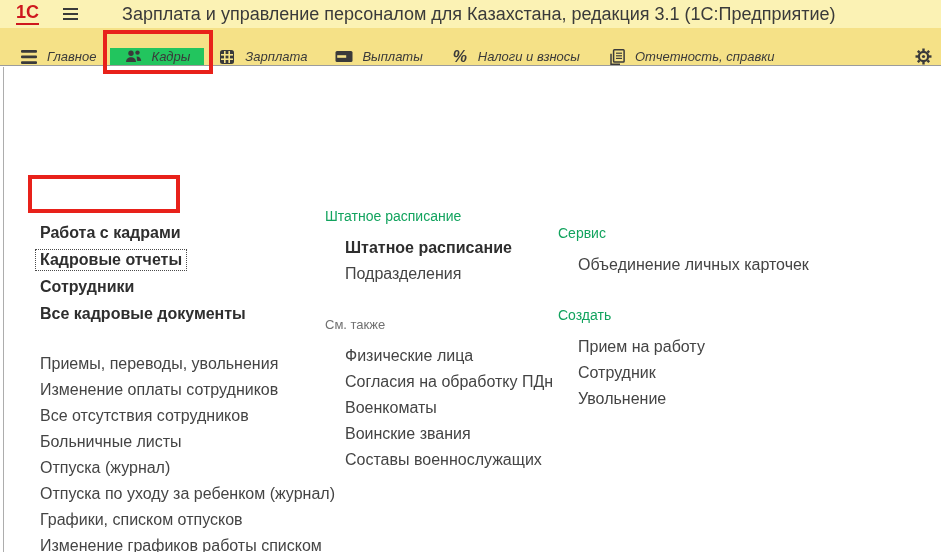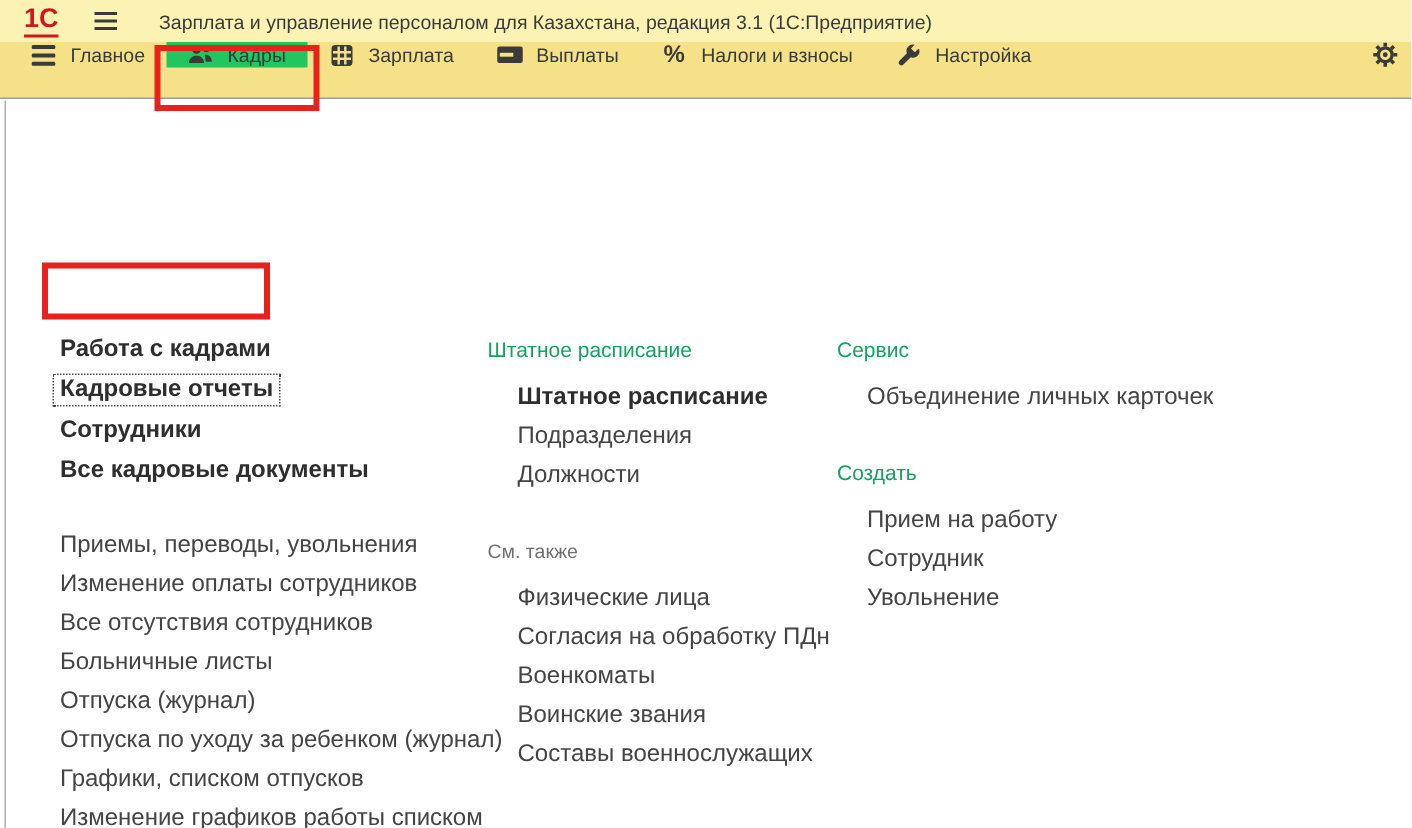--- a/index.html
+++ b/index.html
@@ -10,39 +10,39 @@
   }
   
   .titlebar{
     position:absolute;left:0;top:0;width:941px;height:28px;
     background:#FBF2B4;display:flex;align-items:center;
   }
   .logo{margin-left:16px;color:#CE181E;font-weight:bold;font-size:18px;line-height:1;
         border-bottom:2px solid #CE181E;padding-bottom:2px;}
   .main-menu{margin-left:24px;display:flex;flex-direction:column;gap:3px;cursor:pointer}
   .main-menu i{display:block;width:15px;height:2px;background:#3a3a3a}
-  .win-title{margin-left:28px;font-size:13px;color:#3a3a3a;white-space:nowrap}
+  .win-title{margin-left:44px;font-size:18px;color:#3a3a3a;white-space:nowrap}
   
   .tabbar{
     position:absolute;left:0;top:28px;width:941px;height:38px;
     background:#F5E187;border-bottom:1px solid #9C9C9C;
-    display:flex;align-items:flex-start;box-sizing:border-box;
+    display:flex;align-items:flex-end;box-sizing:border-box;font-style:italic;
   }
   .tabs{display:flex;align-items:stretch;margin-left:6px;}
   .tab{display:flex;align-items:center;gap:9px;padding:0 14px;font-size:13px;
        color:#3a3a3a;cursor:pointer;white-space:nowrap}
   .tab.active{background:#22c55e;}
   .tab-icon{display:flex;width:18px;height:17px;align-items:center;justify-content:center}
   .gear-btn{margin-left:auto;margin-right:9px;display:flex;align-items:center;cursor:pointer}
   
   .content{position:absolute;left:0;top:67px;width:941px;height:485px;background:#ffffff}
   .content-border{position:absolute;left:3px;top:0;bottom:0;width:1px;background:#ADADAD}
   .col{position:absolute}
   #col-left{left:40px;top:152px}
-  #col-middle{left:325px;top:153px}
+  #col-middle{left:325px;top:136px}
   #col-right{left:558px;top:153px}
   .sec-header{height:26px;display:flex;align-items:center;font-size:14px;white-space:nowrap}
   .sec-header.green{color:#12A35E}
   .sec-header.gray{color:#707070;font-size:13px}
   .sec-items{margin-top:6px;margin-left:20px}
   #col-left .sec-items{margin-left:0;margin-top:0}
   .sec + .sec{margin-top:24px}
   #col-left .sec + .sec{}
   .menu-link{height:26px;display:flex;align-items:center;font-size:16px;color:#444444;
              cursor:pointer;white-space:nowrap}
@@ -116,24 +116,30 @@
       </div>
       <div class="tab">
         <span class="tab-icon">
           <span style="font-size:16px;font-weight:bold;color:#3a3a3a;line-height:1">%</span>
         </span>
         <span>Налоги и взносы</span>
       </div>
       <div class="tab">
         <span class="tab-icon">
           <svg width="16" height="16" viewBox="0 0 16 16">
-            <path d="M14.8 4.0a4.2 4.2 0 0 1-5.6 5.1l-5.1 5.1a1.85 1.85 0 0 1-2.6-2.6l5.1-5.1A4.2 4.2 0 0 1 11.7 0.9L9.3 3.3l2.6 2.6 2.4-2.4c.2.1.4.3.5.5z" fill="#3a3a3a"></path>
-          </svg>
-        </span>
-        <span>Настройка</span>
+            <path d="M2 4.8v10.4h9" fill="none" stroke="#3a3a3a" stroke-width="1.5"></path>
+            <rect x="4.6" y="0.8" width="10.5" height="12.3" rx="0.8" fill="none" stroke="#3a3a3a" stroke-width="1.5"></rect>
+            <g stroke="#3a3a3a" stroke-width="1.2">
+              <line x1="7" y1="4.2" x2="13" y2="4.2"></line>
+              <line x1="7" y1="6.8" x2="13" y2="6.8"></line>
+              <line x1="7" y1="9.4" x2="13" y2="9.4"></line>
+            </g>
+          </svg>
+        </span>
+        <span>Отчетность, справки</span>
       </div>
     </div>
   <span class="gear-btn">
     <svg width="17" height="17" viewBox="0 0 17 17">
       <g stroke="#3a3a3a" stroke-width="2.4">
         <line x1="8.5" y1="0.5" x2="8.5" y2="3"></line>
           <line x1="8.5" y1="14" x2="8.5" y2="16.5"></line>
         <line x1="0.5" y1="8.5" x2="3" y2="8.5"></line>
           <line x1="14" y1="8.5" x2="16.5" y2="8.5"></line>
         <line x1="2.8" y1="2.8" x2="4.6" y2="4.6"></line>
@@ -172,21 +178,20 @@
           <div class="menu-link">Изменение графиков работы списком</div>
         </div>
       </div>
     </div>
   <div class="col" id="col-middle">
       <div class="sec">
         <div class="sec-header green">Штатное расписание</div>
         <div class="sec-items">
           <div class="menu-link bold">Штатное расписание</div>
           <div class="menu-link">Подразделения</div>
-          <div class="menu-link">Должности</div>
         </div>
       </div>
       <div class="sec">
         <div class="sec-header gray">См. также</div>
         <div class="sec-items">
           <div class="menu-link">Физические лица</div>
           <div class="menu-link">Согласия на обработку ПДн</div>
           <div class="menu-link">Военкоматы</div>
           <div class="menu-link">Воинские звания</div>
           <div class="menu-link">Составы военнослужащих</div>

